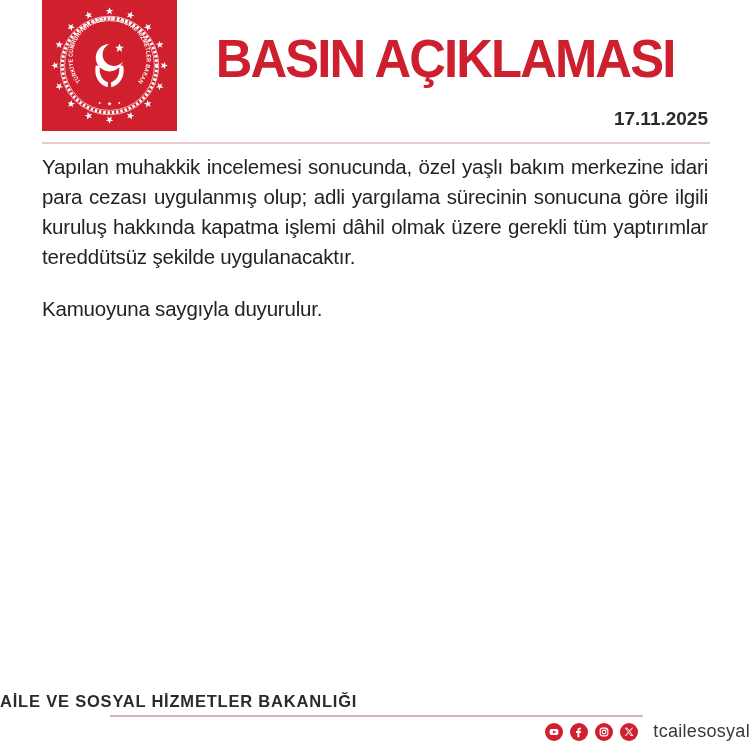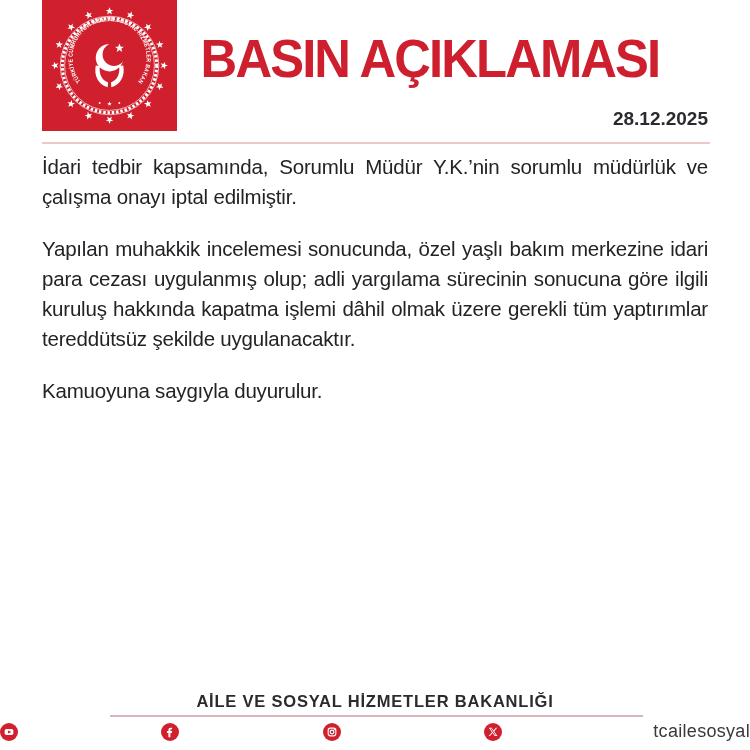--- a/index.html
+++ b/index.html
@@ -6,21 +6,21 @@
   .page{
     position:relative;width:750px;height:750px;background:#ffffff;overflow:hidden;
     font-family:"Liberation Sans","DejaVu Sans",sans-serif;color:#232226;
   }
   
   .logo-square{
     position:absolute;left:42px;top:0;width:135px;height:131px;background:#d0202e;
   }
   .logo-square svg{display:block;width:100%;height:100%;}
   .masthead{
-    position:absolute;left:185px;top:30px;width:520px;
+    position:absolute;left:185px;top:30px;width:520px;text-align:center;
   }
   .masthead h1{
     margin:0;font-size:54px;line-height:1.05;font-weight:700;
     color:#cd1f2e;letter-spacing:-2px;white-space:nowrap;
     transform:scaleX(.94);transform-origin:center;
   }
   .date{
     position:absolute;right:42px;top:108px;font-size:19px;font-weight:700;
     color:#2b2a2e;letter-spacing:0px;
   }
@@ -29,26 +29,26 @@
   .divider.bottom{left:110px;width:533px;top:715px;background:#d6b8bc;}
   
   .content{
     position:absolute;left:42px;top:152px;width:666px;
     font-size:20.5px;line-height:1.46;text-align:justify;letter-spacing:-0.2px;
   }
   .content p{margin:0 0 22px 0;font-weight:400;}
   .content p.lead{font-weight:700;}
   
   .ministry{
-    position:absolute;left:0;top:692px;width:750px;text-align:center;
+    position:absolute;left:0;top:692px;width:750px;
     font-size:16.5px;font-weight:700;letter-spacing:.8px;color:#2b2a2e;
   }
   .social-row{
     position:absolute;left:0;top:721px;width:750px;
-    display:flex;justify-content:space-between;align-items:center;gap:7px;
+    display:flex;justify-content:flex-end;align-items:center;gap:7px;
   }
   .social-row svg{display:block;width:18px;height:18px;}
   .handle{font-size:18px;color:#3a383c;margin-left:8px;letter-spacing:.3px;}
 </style>
 </head>
 <body>
 
 <div class="page">
 
   <div class="logo-square">
@@ -97,25 +97,24 @@
         <use href="#starP" transform="translate(57.6 36.8) scale(1.05)"></use>
         <path d="M39.5,50 C38,58 41.5,64.5 48.6,66.6 L48.9,62.9 C44,61.2 41.8,56.5 42.7,50.4 Z" fill="#ffffff"></path>
         <path d="M60.5,50 C62,58 58.5,64.5 51.4,66.6 L51.1,62.9 C56,61.2 58.2,56.5 57.3,50.4 Z" fill="#ffffff"></path>
       </g>
     </svg>
   </div>
 
   <div class="masthead">
     <h1>BASIN AÇIKLAMASI</h1>
   </div>
-  <div class="date">28.12.2025</div>
+  <div class="date">17.11.2025</div>
   <div class="divider top"></div>
 
   <div class="content">
-    <p>İdari tedbir kapsamında, Sorumlu Müdür Y.K.’nin sorumlu müdürlük ve çalışma onayı iptal edilmiştir.</p>
     <p>Yapılan muhakkik incelemesi sonucunda, özel yaşlı bakım merkezine idari para cezası uygulanmış olup; adli yargılama sürecinin sonucuna göre ilgili kuruluş hakkında kapatma işlemi dâhil olmak üzere gerekli tüm yaptırımlar tereddütsüz şekilde uygulanacaktır.</p>
     <p>Kamuoyuna saygıyla duyurulur.</p>
   </div>
 
   <div class="ministry">AİLE VE SOSYAL HİZMETLER BAKANLIĞI</div>
   <div class="divider bottom"></div>
 
   <div class="social-row">
     <svg viewBox="0 0 24 24" aria-hidden="true">
       <circle cx="12" cy="12" r="12" fill="#d0202e"></circle>

